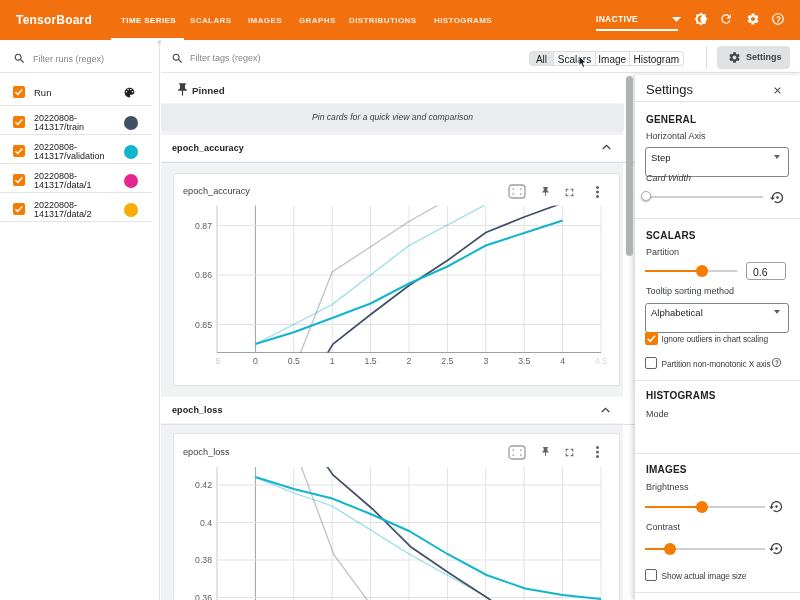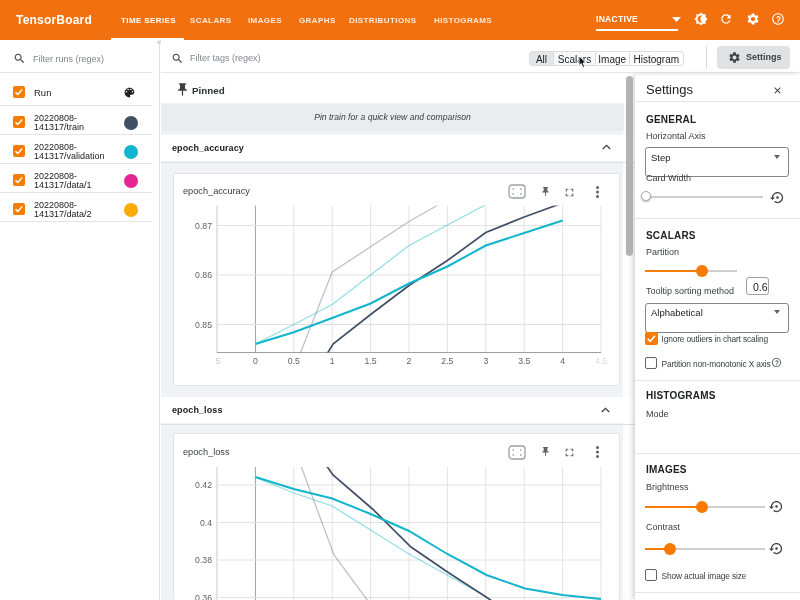--- a/index.html
+++ b/index.html
@@ -180,21 +180,21 @@
     <span>Settings</span>
   </div>
 
   <div class="mrow" style="top:75px; height:28px;"></div>
   <svg class="abs" style="left:174.5px; top:82px;" width="15" height="15" viewBox="0 0 24 24">
       <path fill="#3c4043" d="M16 9V4h1c.55 0 1-.45 1-1s-.45-1-1-1H7c-.55 0-1 .45-1 1s.45 1 1 1h1v5c0 1.66-1.34 3-3 3v2h5.97v7l1 1 1-1v-7H19v-2c-1.66 0-3-1.34-3-3z"></path>
     </svg>
   <div class="abs" style="left:192px; top:84.5px; font-size:9.8px; font-weight:bold; color:#2d2f31;">Pinned</div>
 
   <div class="abs" id="pinbar2" style="left:161px; top:104px; width:463px; height:27px; background:#eaecef;">
-    <div style="margin-top:8px; text-align:center; font-size:8.6px; font-style:italic; color:#3c4043;">Pin train for a quick view and comparison</div>
+    <div style="margin-top:8px; text-align:center; font-size:8.6px; font-style:italic; color:#3c4043;">Pin cards for a quick view and comparison</div>
   </div>
 
   <div class="abs" style="left:161px; top:134.5px; width:474px; height:26.5px; background:#fff;"></div>
   <div class="abs" style="left:161px; top:162px; width:474px; height:1px; background:#e0e0e0;"></div>
   <div class="secttl" style="left:172px; top:142.5px;">epoch_accuracy</div>
   <svg class="abs" style="left:601.5px; top:144px;" width="9" height="6" viewBox="0 0 9 6">
       <path d="M0.8 5 L4.5 1.3 L8.2 5" fill="none" stroke="#424242" stroke-width="1.3"></path>
     </svg>
 
   <div class="abs" style="left:173px; top:172.5px; width:447px; height:213.5px; background:#fff; border:1px solid #e3e3e3; border-radius:2px;"></div>
@@ -328,34 +328,34 @@
         <path fill="#424242" d="M19 6.41L17.59 5 12 10.59 6.41 5 5 6.41 10.59 12 5 17.59 6.41 19 12 13.41 17.59 19 19 17.59 13.41 12z"></path>
       </svg>
     <div class="pdiv" style="top:26px;"></div>
 
     <div class="sect" style="top:38.5px;">GENERAL</div>
     <div class="lbl" style="top:56px;">Horizontal Axis</div>
     <div class="ddl" style="top:72px;">
         <span>Step</span>
         <i></i>
       </div>
-    <div class="lbl" style="top:97.5px;">Card Width</div>
+    <div class="lbl" style="top:97.5px;font-style:italic;">Card Width</div>
     <div class="track" style="left:11px; top:121px; width:117px;"></div>
     <div class="wthumb" style="left:6px; top:116px;"></div>
     <svg class="abs restore" style="left:134.5px; top:114.5px;" width="15" height="15" viewBox="0 0 24 24">
         <path fill="#424242" d="M14 12c0-1.1-.9-2-2-2s-2 .9-2 2 .9 2 2 2 2-.9 2-2zm-2-9c-4.97 0-9 4.03-9 9H0l4 4 4-4H5c0-3.87 3.13-7 7-7s7 3.13 7 7-3.13 7-7 7c-1.51 0-2.91-.49-4.06-1.3l-1.42 1.44C8.04 20.3 9.94 21 12 21c4.97 0 9-4.03 9-9s-4.03-9-9-9z"></path>
       </svg>
     <div class="pdiv" style="top:143px;"></div>
 
     <div class="sect" style="top:154.5px;">SCALARS</div>
     <div class="lbl" style="top:171.5px;">Partition</div>
     <div class="track" style="left:10px; top:195px; width:92px;"></div>
     <div class="fill" style="left:10px; top:195px; width:57px;"></div>
     <div class="othumb" style="left:61px; top:189.8px;"></div>
-    <div class="abs" style="left:111px; top:202px; width:23px; height:18px; border:1px solid #9e9e9e; border-radius:3px;">
+    <div class="abs" style="left:111px; top:187px; width:40px; height:18px; border:1px solid #9e9e9e; border-radius:3px;">
         <span style="position:absolute; left:6px; top:2.5px; font-size:10.5px; color:#202124;">0.6</span>
       </div>
     <div class="lbl" style="top:211px;">Tooltip sorting method</div>
     <div class="ddl" style="top:227.5px;">
         <span>Alphabetical</span>
         <i></i>
       </div>
 
     <div class="cbx" style="left:10px; top:256.5px; width:13px; height:13px;">
         <svg width="13" height="13" viewBox="0 0 24 24">

